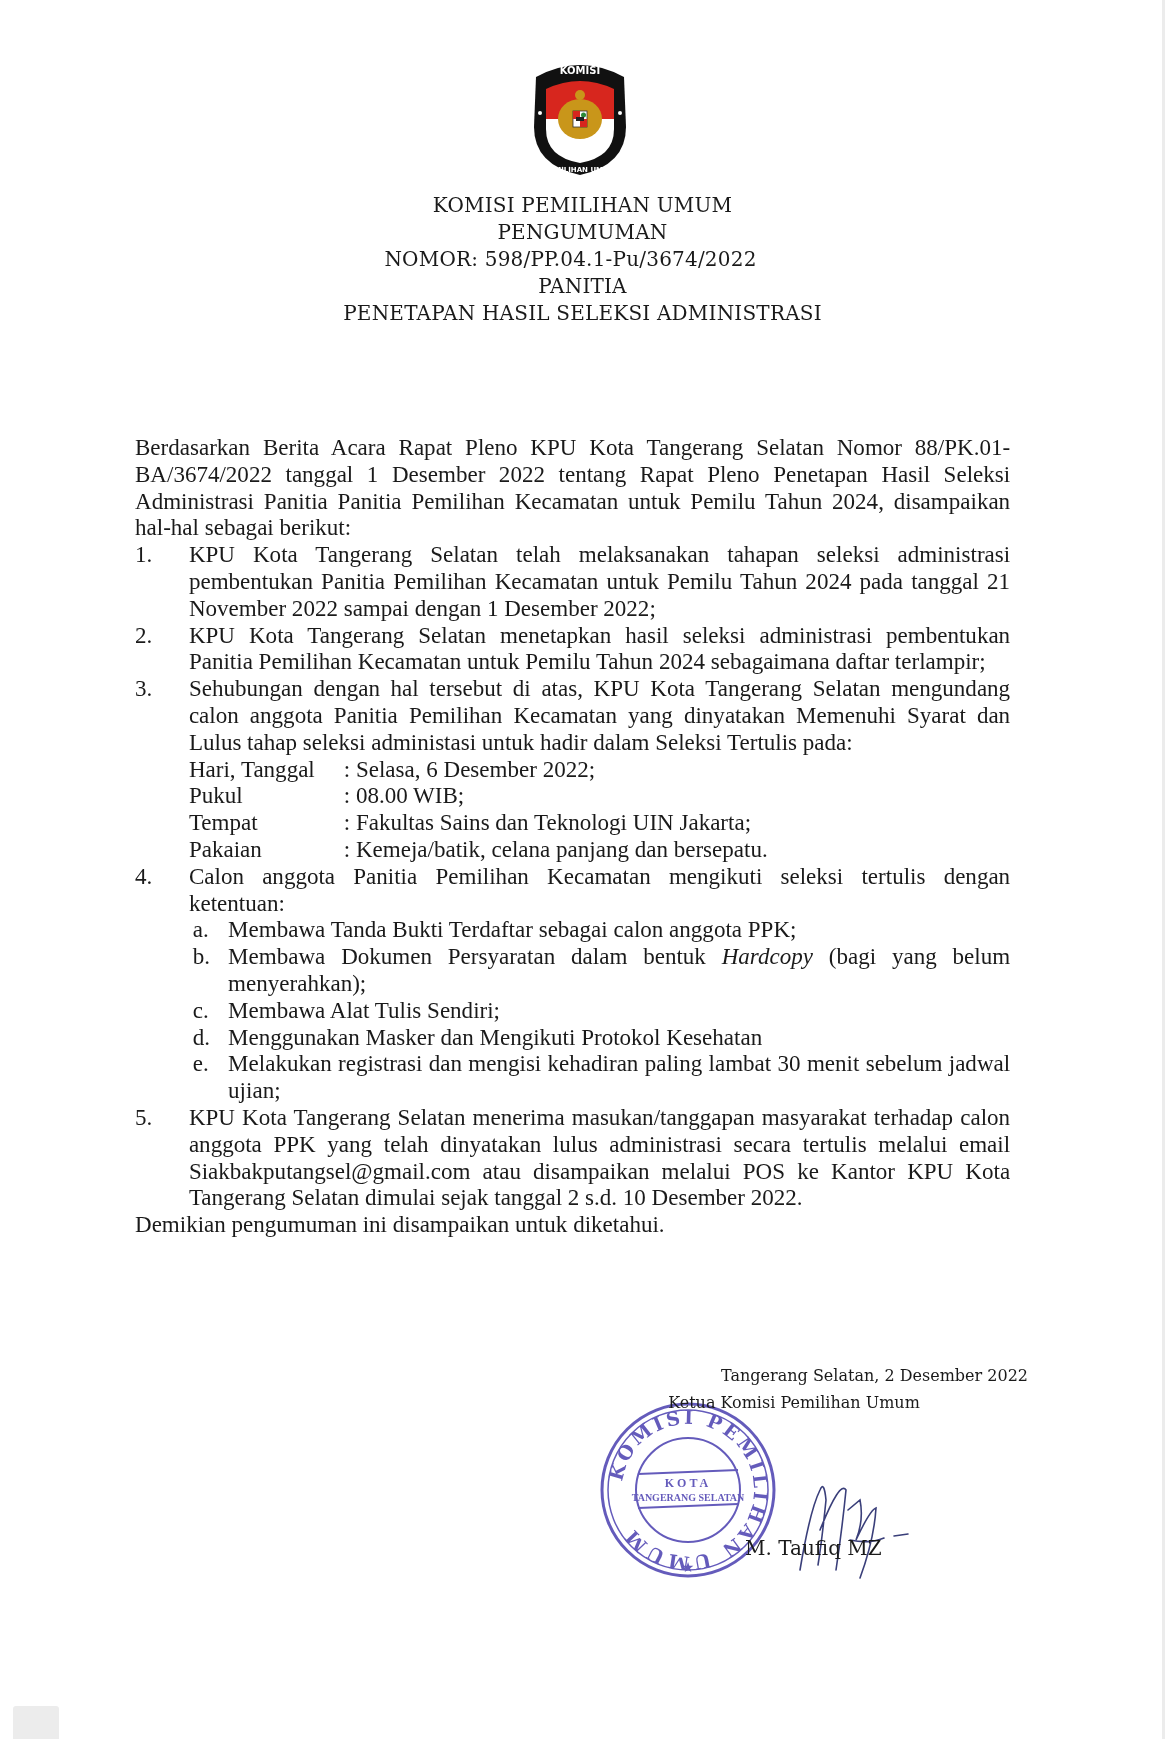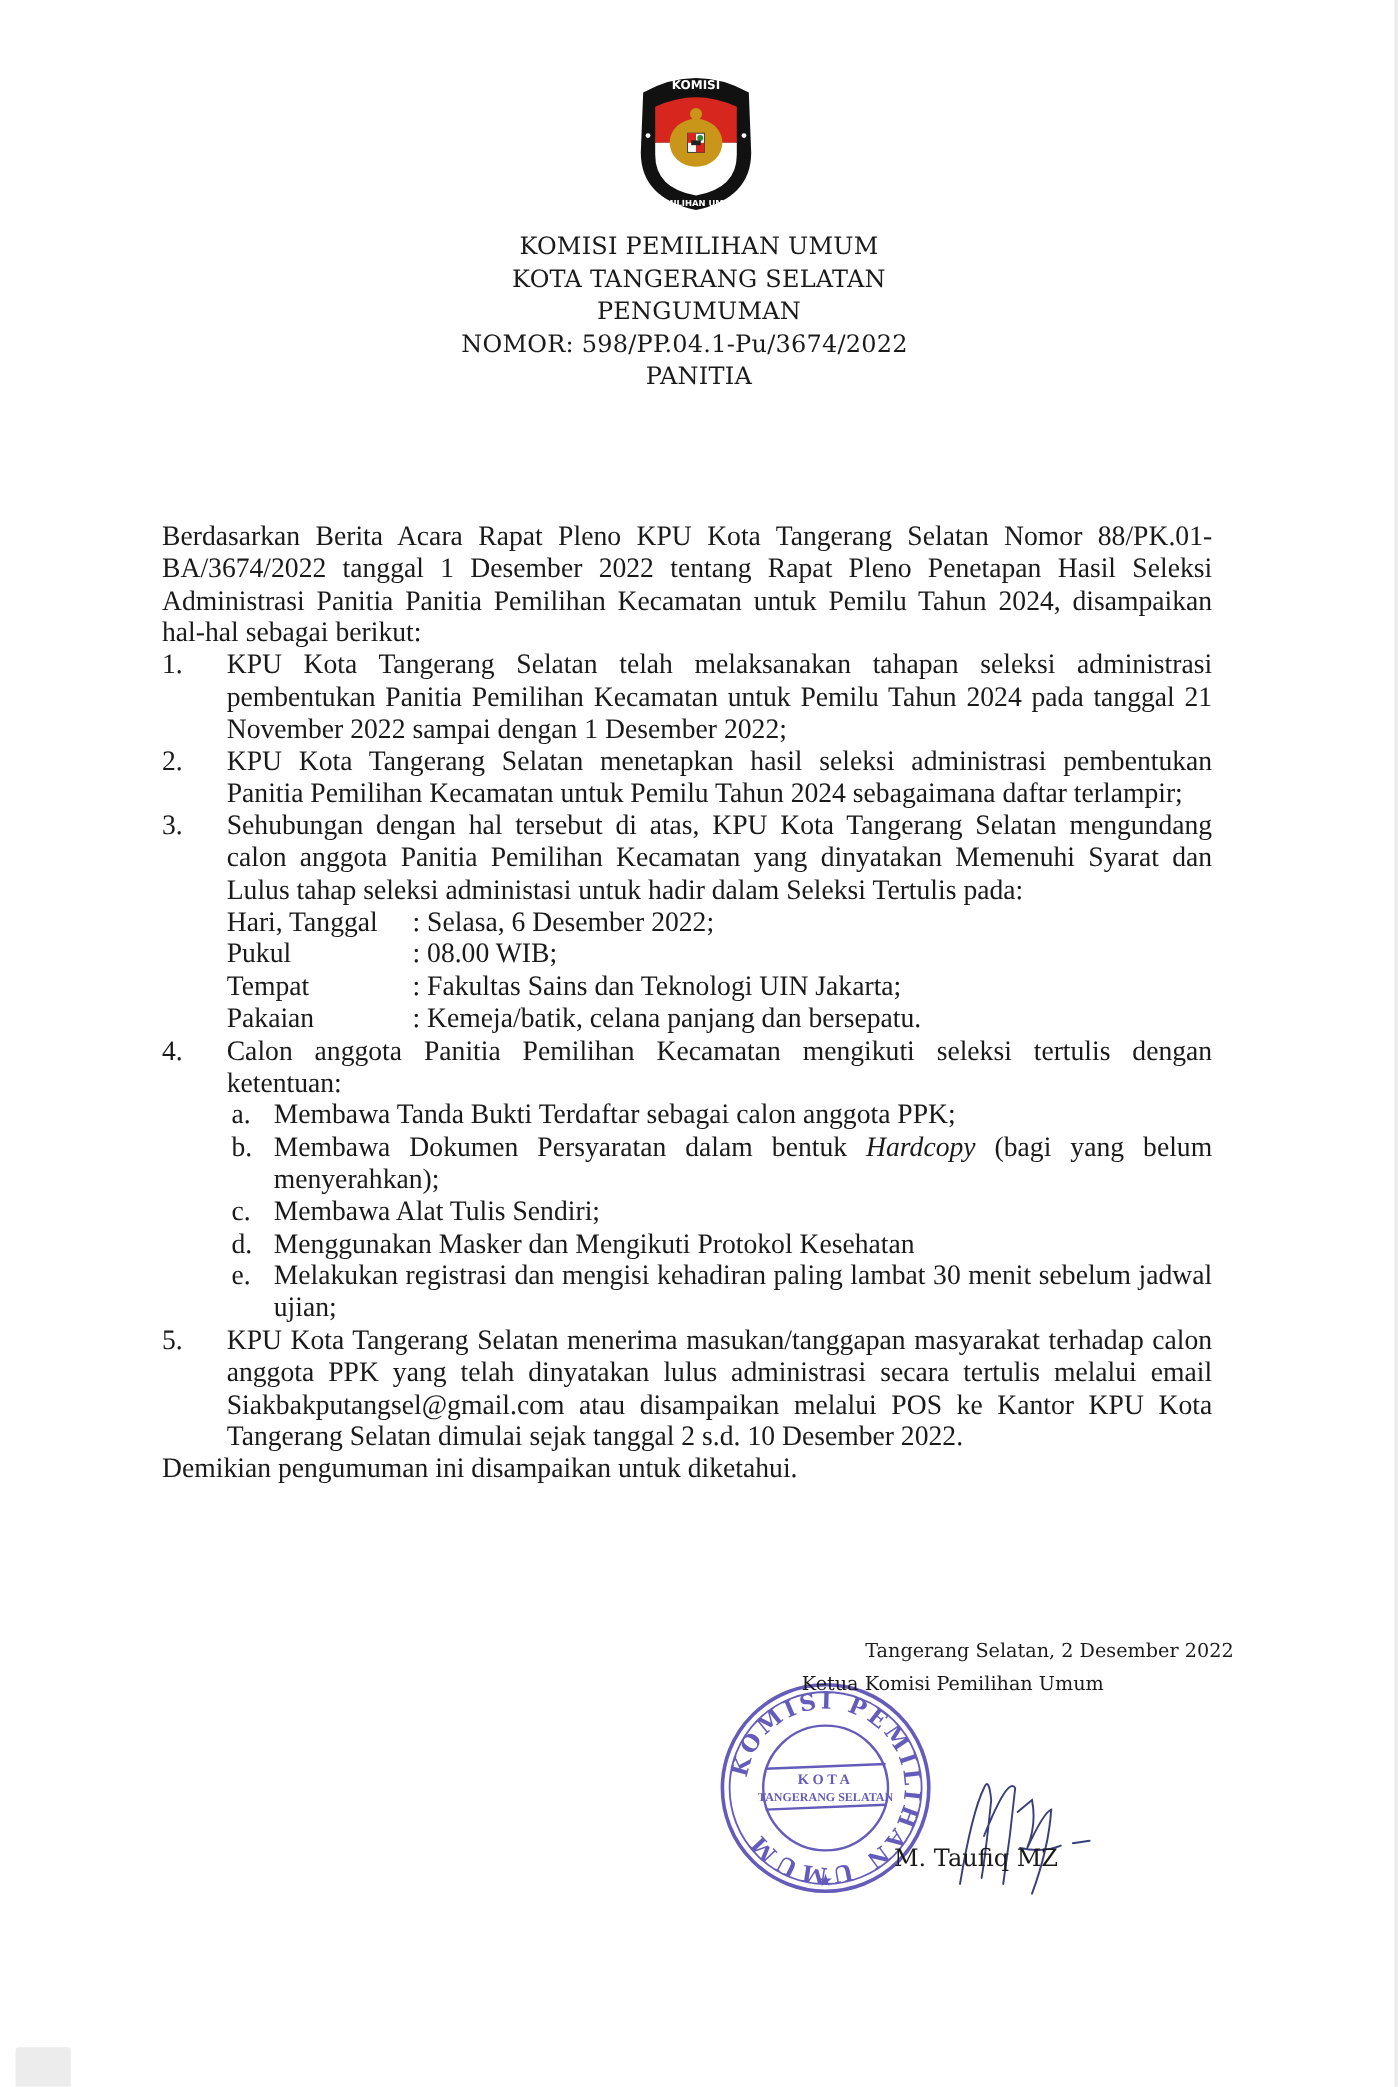--- a/index.html
+++ b/index.html
@@ -145,24 +145,24 @@
     <rect x="50" y="60" width="8" height="4" fill="#222"></rect>
   </g>
   <text id="logo-top" x="54" y="17" font-family="DejaVu Sans, sans-serif" font-weight="bold" font-size="10" fill="#ffffff" text-anchor="middle">KOMISI</text>
   <circle cx="14" cy="56" r="2" fill="#fff"></circle>
   <circle cx="94" cy="56" r="2" fill="#fff"></circle>
   <text x="54" y="115" font-family="DejaVu Sans, sans-serif" font-weight="bold" font-size="7" fill="#ffffff" text-anchor="middle">PEMILIHAN UMUM</text>
 </svg>
 
 <div class="header">
   <div>KOMISI PEMILIHAN UMUM</div>
-  <div>KOTA TANGERANG SELATAN</div>
   <div>PENGUMUMAN</div>
   <div class="nomor">NOMOR: 598/PP.04.1-Pu/3674/2022</div>
   <div>PANITIA</div>
+  <div>PENETAPAN HASIL SELEKSI ADMINISTRASI</div>
 </div>
 
 <div class="body">
   <p class="para">Berdasarkan Berita Acara Rapat Pleno KPU Kota Tangerang Selatan Nomor 88/PK.01-BA/3674/2022 tanggal 1 Desember 2022 tentang Rapat Pleno Penetapan Hasil Seleksi Administrasi Panitia Panitia Pemilihan Kecamatan untuk Pemilu Tahun 2024, disampaikan hal-hal sebagai berikut:</p>
   <ol class="list">
     <li class="item">
       <span class="num">1.</span>
       <span>KPU Kota Tangerang Selatan telah melaksanakan tahapan seleksi administrasi pembentukan Panitia Pemilihan Kecamatan untuk Pemilu Tahun 2024 pada tanggal 21 November 2022 sampai dengan 1 Desember 2022;</span>
     </li>
     <li class="item">

